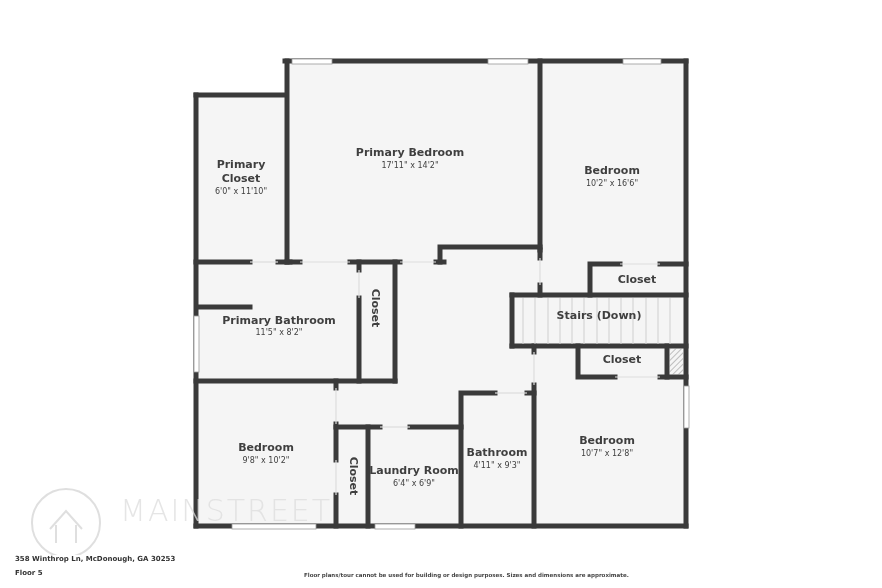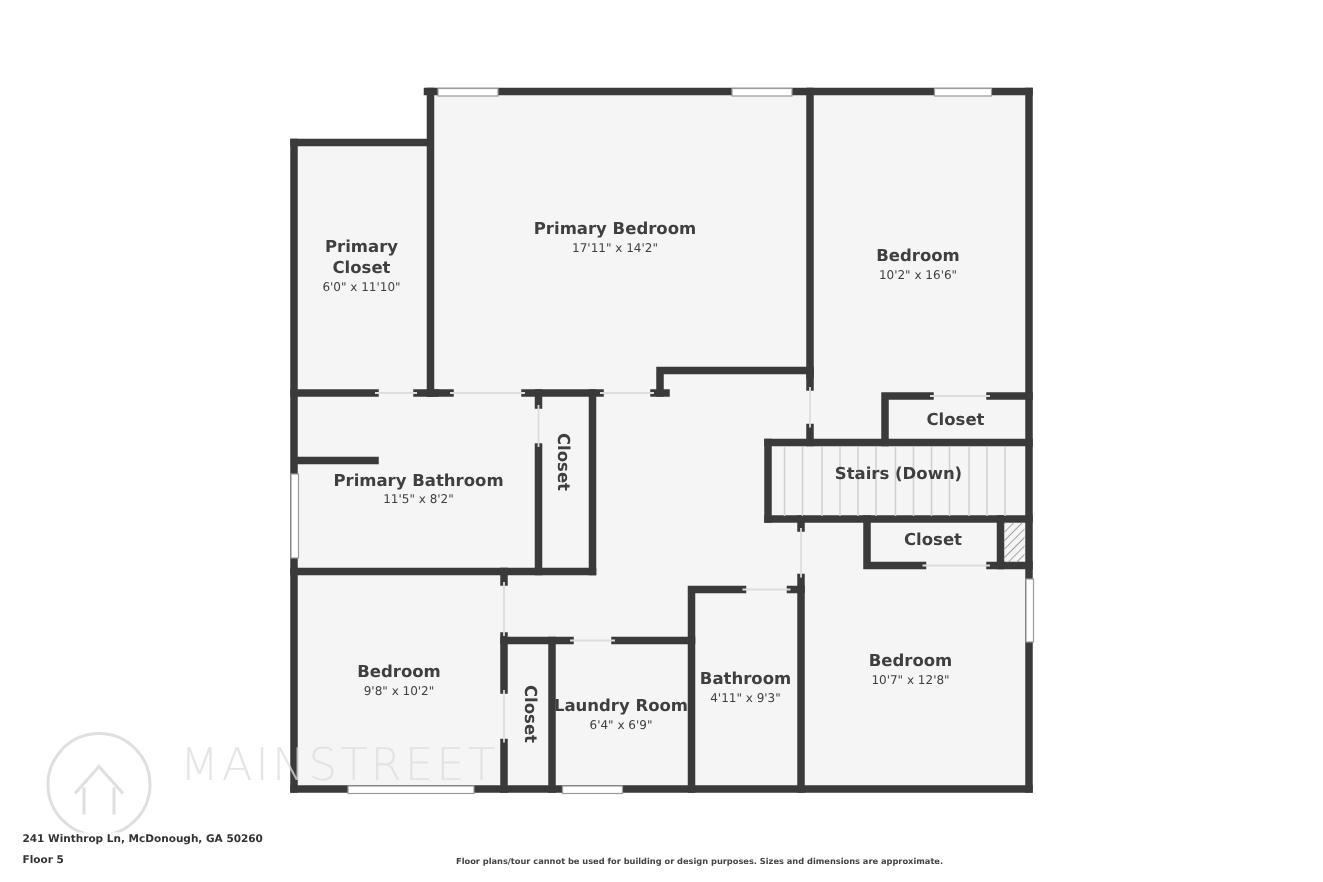--- a/index.html
+++ b/index.html
@@ -168,15 +168,15 @@
 </svg>
 
 <div class="watermark">
   <svg width="80" height="70" viewBox="0 0 80 70">
     <circle cx="38" cy="38" r="34" fill="none" stroke="rgba(215,215,215,0.8)" stroke-width="2"></circle>
     <path d="M22 44 L38 26 L54 44 M28 40 L28 58 M48 40 L48 58" fill="none" stroke="rgba(215,215,215,0.8)" stroke-width="2"></path>
   </svg>
   <div class="wm-line1">MAINSTREET</div>
 </div>
 
-<div class="footer-addr">241 Winthrop Ln, McDonough, GA 50260</div>
+<div class="footer-addr">358 Winthrop Ln, McDonough, GA 30253</div>
 <div class="footer-floor">Floor 5</div>
 <div class="footer-disclaimer">Floor plans/tour cannot be used for building or design purposes. Sizes and dimensions are approximate.</div>
 
 </body></html>

